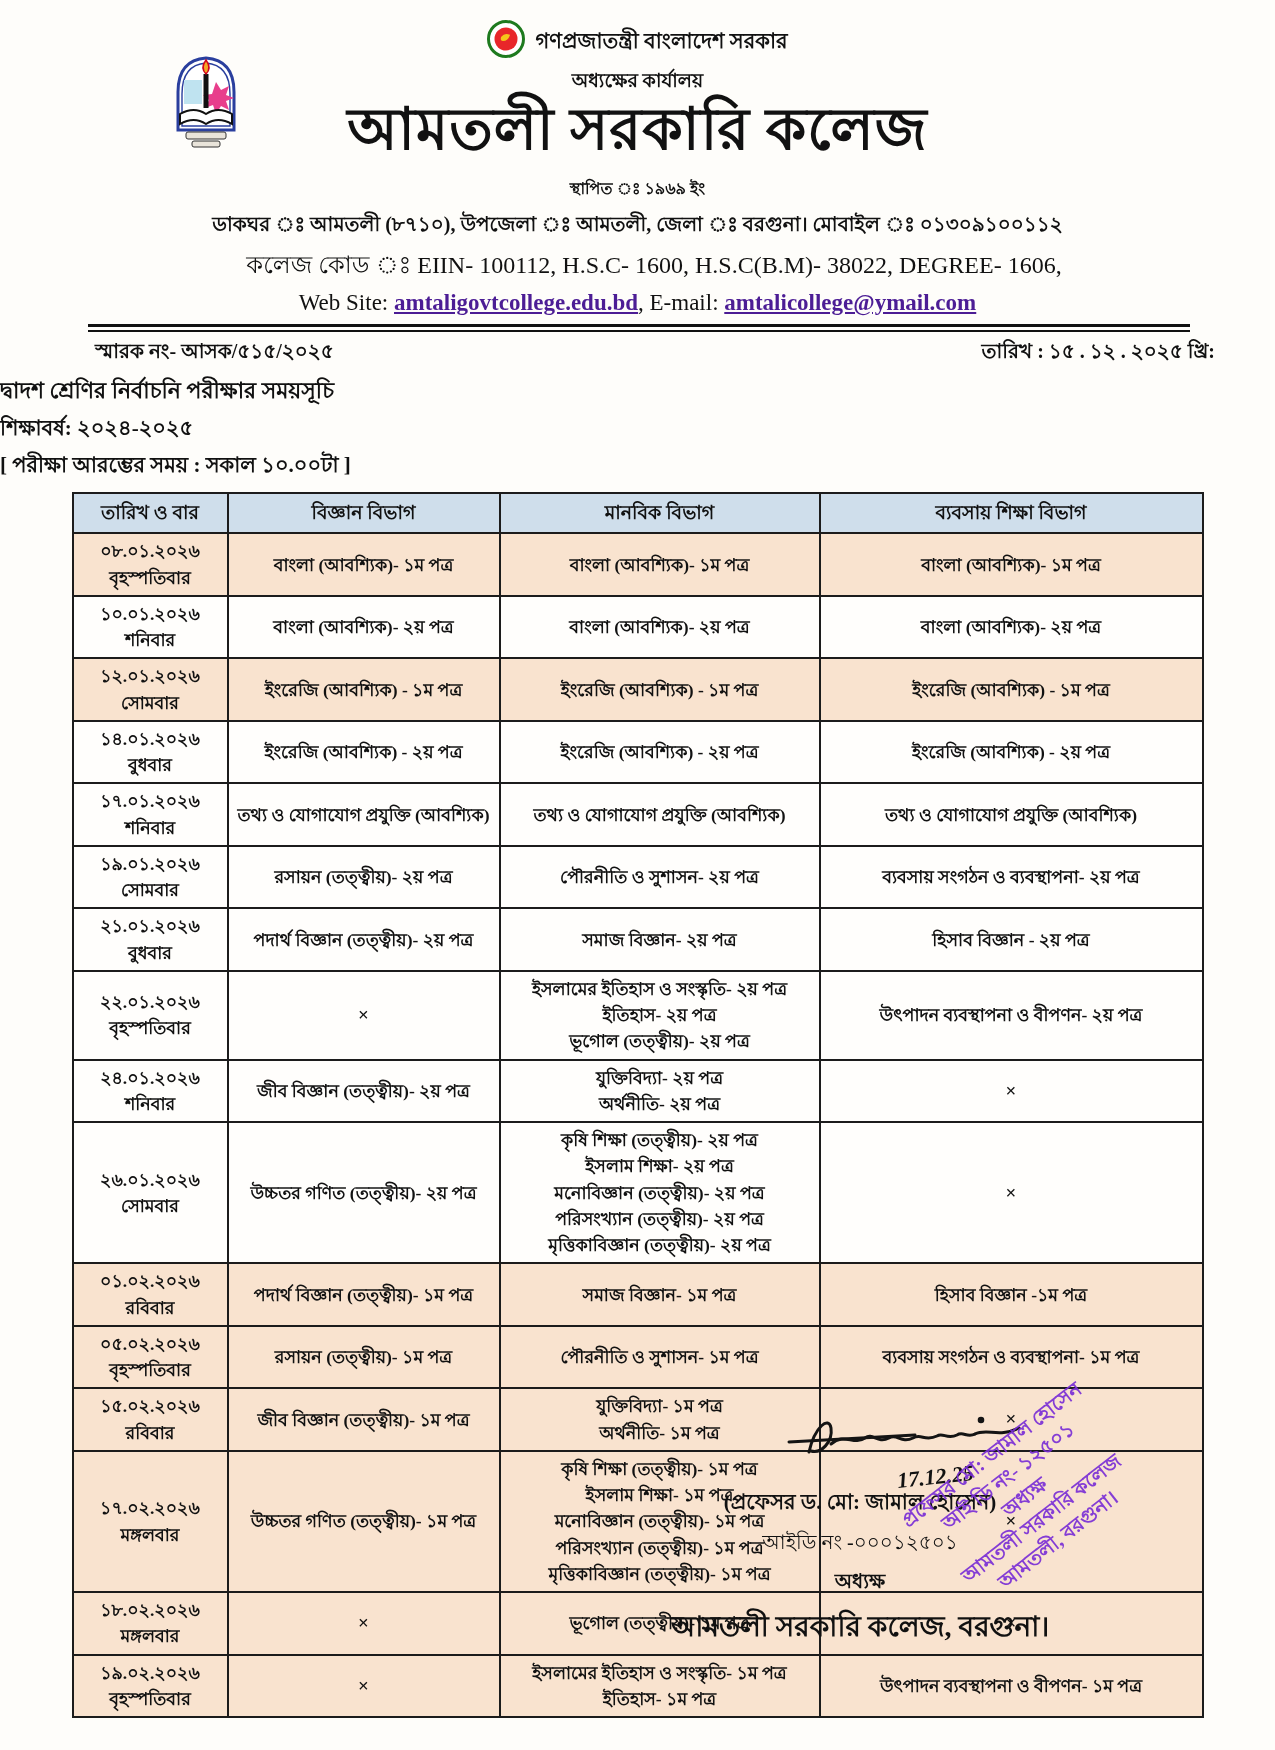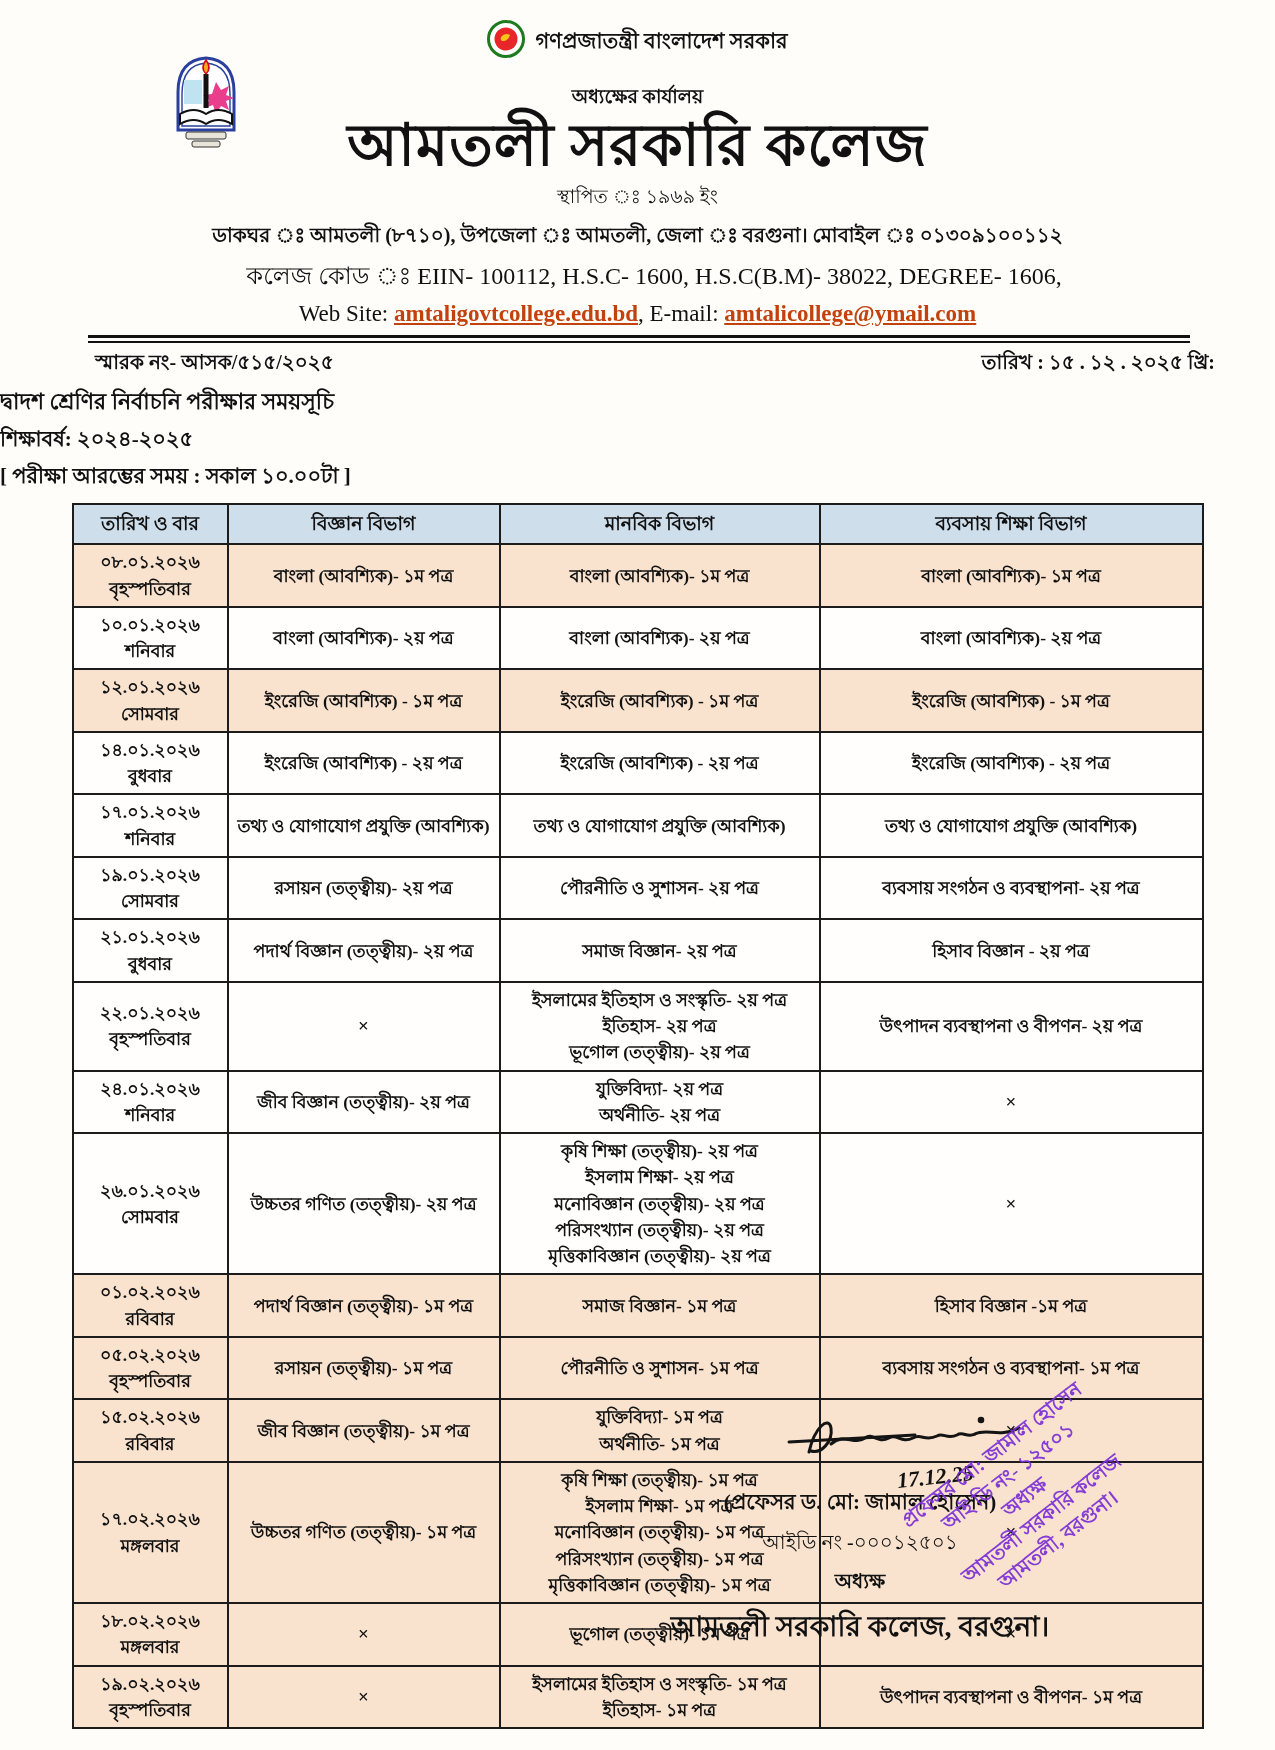--- a/index.html
+++ b/index.html
@@ -11,27 +11,27 @@
   }
   .page{
     position:relative;
     width:1275px;height:1750px;
     background:#fefdfa;
     overflow:hidden;
   }
   
   .header{ text-align:center; padding-top:20px; position:relative;}
   .govt-line{ display:flex; align-items:center; justify-content:center; gap:10px; font-size:21px; font-weight:bold;}
-  .office-line{ font-size:19px; font-weight:bold; margin-top:18px;}
+  .office-line{ font-size:19px; font-weight:bold; margin-top:2px;}
   .college-name{ font-size:58px; font-weight:bold; line-height:1.05; margin-top:2px; letter-spacing:1px;}
-  .established{ font-size:19px; font-weight:normal; margin-top:5px;}
+  .established{ font-size:16px; font-weight:bold; margin-top:15px;}
   .address-line{ font-size:20px; font-weight:bold; margin-top:6px;}
   .code-line{ font-size:24px; margin-top:4px;margin-left:33px;}
   .web-line{ font-size:23px; margin-top:4px;}
-  .web-line a{ color:#c2410c; font-weight:bold; text-decoration:underline;}
+  .web-line a{ color:#4c1d95; font-weight:bold; text-decoration:underline;}
   .crest{ position:absolute; left:172px; top:52px;}
   .double-rule{ margin:8px 85px 0 88px; border-top:3px solid #111; border-bottom:2px solid #111; height:3px;}
   
   .memo-row{ display:flex; justify-content:space-between; padding:4px 60px 0 95px; font-size:20px; font-weight:bold;}
   
   .titles{ text-align:left; margin-top:4px;}
   .title-1{ font-size:22px; font-weight:bold;}
   .title-2{ font-size:21px; font-weight:bold; margin-top:2px;}
   .title-3{ font-size:21px; font-weight:bold; margin-top:2px;}
   

